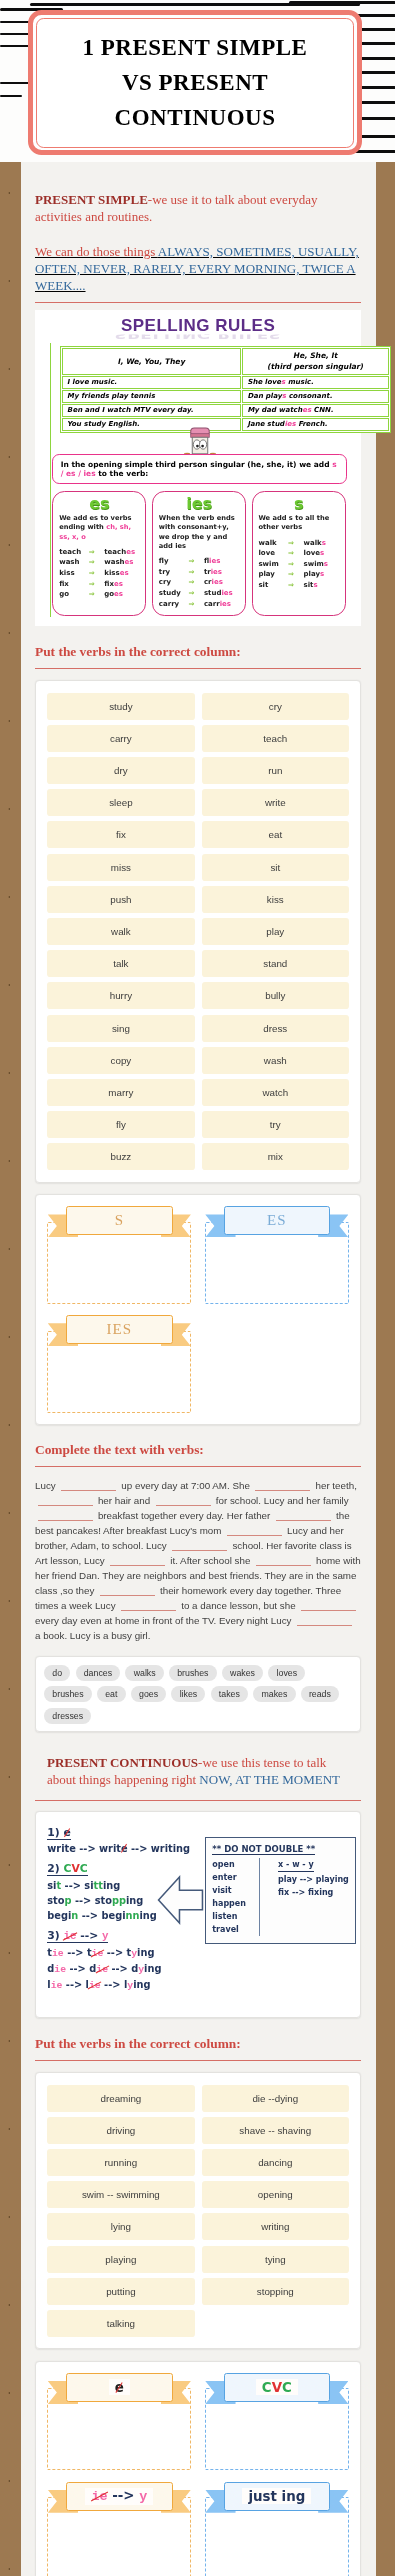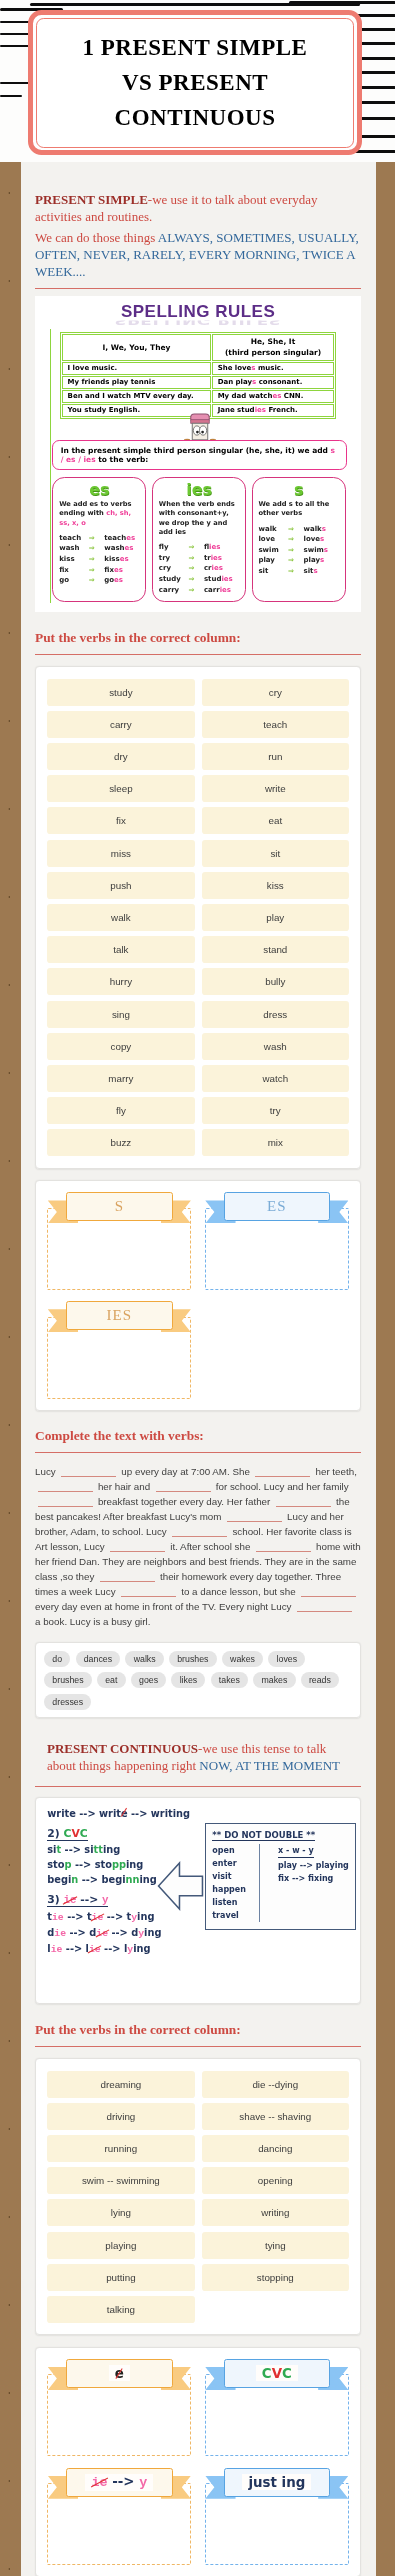--- a/index.html
+++ b/index.html
@@ -16,33 +16,33 @@
   }
   .whiteboard{position:absolute;top:0;left:0;width:396px;height:162px;background:#fdfdfc;}
   .streak{position:absolute;background:#0d0d0d;border-radius:1.5px;}
   .title-card{position:absolute;left:28px;top:10.3px;width:334px;height:145px;border:5.7px solid #ee7b70;border-radius:13.4px;background:#fff;box-sizing:border-box;}
   .title-inner{position:absolute;inset:2.6px;border:1px solid #ee7b70;border-radius:7.7px;display:flex;flex-direction:column;justify-content:center;align-items:center;}
   .title-line{font-family:"Liberation Serif","DejaVu Serif",serif;font-weight:700;font-size:23px;line-height:35px;color:#000000;letter-spacing:0.5px;}
 
   .panel{position:absolute;top:162px;left:20.6px;width:355px;height:2832px;background:#f3f2ef;box-sizing:border-box;padding:0 14.4px;}
   .intro{padding-top:29px;}
   .intro p{margin:0;font-family:"Liberation Serif","DejaVu Serif",serif;font-size:13px;line-height:17px;}
-  .intro .p2{margin-top:4px;}
+  .intro .p2{margin-top:18px;text-decoration:underline;}
   .term{color:#9c2f29;font-weight:700;}
   .red-t{color:#cd4a42;}
   .blue-t{color:#33689b;}
   .h-rule{border:none;border-top:0.5px solid #cb4238;margin:8.2px 0 0;opacity:.75;}
 
   
   .sr{margin-top:7.2px;background:#fff;position:relative;padding:5.2px 0 10.3px;}
   .sr-green-line{position:absolute;left:15px;top:33px;bottom:9.3px;width:1px;background:#8ed53e;}
   .sr-title{ text-align:center;font-weight:900;font-size:17px;color:#5c2d87;letter-spacing:0.5px;font-family:"Liberation Sans","DejaVu Sans",sans-serif;}
   .sr-title-reflect{text-align:center;font-weight:900;font-size:17px;letter-spacing:0.5px;color:#5c2d87;opacity:.16;transform:scaleY(-.6);height:11.3px;overflow:hidden;margin-top:-3.6px;}
   .hand{font-family:"DejaVu Sans","Liberation Sans",sans-serif;}
-  .sr-table{margin:3.1px 0 0 25px;border-collapse:separate;border-spacing:1.5px;border:1.5px solid #8ed53e;background:#fff;width:276px;}
+  .sr-table{margin:3.1px 0 0 25px;border-collapse:separate;border-spacing:1.5px;border:1.5px solid #8ed53e;background:#fff;width:331px;font-style:italic;}
   .sr-table th,.sr-table td{border:1px solid #8ed53e;font-weight:700;}
   .sr-table th{font-size:7.5px;padding:2.1px 2.1px;text-align:center;line-height:1.35;}
   .sr-table td{font-size:7px;padding:1.5px 4.6px;}
   .c-pink{color:#ef3e98;}
   .sr-note-wrap{position:relative;margin:21.6px 0 0 17.5px;width:295px;}
   .sr-pencil{position:absolute;left:50%;top:-27px;transform:translateX(-50%);}
   .sr-note{border:1.5px solid #e9338a;border-radius:7.2px;background:#fff;padding:4.6px 7.2px;font-size:7.5px;font-weight:700;position:relative;}
   .sr-boxes{display:flex;gap:5.7px;margin:7.2px 15.5px 0 17.5px;}
   .sr-box{flex:1;border:1.5px solid #d6347c;border-radius:12.4px;background:#fff;padding:2.1px 5.7px 6.2px;}
   .sr-box-title{text-align:center;font-size:16px;font-weight:900;color:#6cc832;text-shadow:0.5px 0.5px 0 #459317;}
@@ -181,21 +181,21 @@
           <rect x="18" y="20" width="30" height="32" fill="#f3eee4" stroke="#7a7a7a" stroke-width="2"></rect>
           <ellipse cx="27" cy="34" rx="7" ry="9" fill="#fff" stroke="#555" stroke-width="1.5"></ellipse>
           <ellipse cx="39" cy="34" rx="7" ry="9" fill="#fff" stroke="#555" stroke-width="1.5"></ellipse>
           <circle cx="28" cy="37" r="2.6" fill="#222"></circle>
           <circle cx="38" cy="37" r="2.6" fill="#222"></circle>
           <ellipse cx="8" cy="57" rx="8" ry="6" fill="#f49d3f" stroke="#a05c14" stroke-width="1.5"></ellipse>
           <ellipse cx="58" cy="57" rx="8" ry="6" fill="#f49d3f" stroke="#a05c14" stroke-width="1.5"></ellipse>
         </svg>
       </div>
       <div class="sr-note">
-        <span>In the present simple third person singular (he, she, it) we add </span><span class="c-pink">s / es / ies</span><span> to the verb:</span>
+        <span>In the opening simple third person singular (he, she, it) we add </span><span class="c-pink">s / es / ies</span><span> to the verb:</span>
       </div>
     </div>
     <div class="sr-boxes" id="sr-boxes">
         <div class="sr-box">
           <div class="sr-box-title"><span>es</span></div>
           <div class="sr-box-desc"><span>We add es to verbs ending with </span><span class="c-pink">ch, sh, ss, x, o</span></div>
           <div class="sr-pairs">
             <div class="sr-pair">
               <span>teach</span>
               <span class="sr-arrow">⇒</span>
@@ -438,20 +438,21 @@
   </div>
 
   <div class="pc-intro">
     <p>
       <span class="term">PRESENT CONTINUOUS</span><span class="red-t">-we use this tense to talk about things happening right </span><span class="blue-t">NOW, AT THE MOMENT</span>
     </p>
   </div>
   <hr class="h-rule">
 
   <div class="card notes hand" id="notes">
+      <div><span class="n-head"><span class="ink">1) </span><span class="ink cross">e</span></span></div>
       <div class="n-line"><span class="ink">write</span><span class="ink"> --&gt; </span><span class="ink">writ</span><span class="ink cross">e</span><span class="ink"> --&gt; </span><span class="ink">writing</span></div>
       <div><span class="n-head"><span class="ink">2) </span><span class="grn">C</span><span class="rd">V</span><span class="grn">C</span></span></div>
       <div class="n-line"><span class="ink">si</span><span class="grn">t</span><span class="ink"> --&gt; </span><span class="ink">si</span><span class="grn">tt</span><span class="ink">ing</span></div>
       <div class="n-line"><span class="ink">sto</span><span class="grn">p</span><span class="ink"> --&gt; </span><span class="ink">sto</span><span class="grn">pp</span><span class="ink">ing</span></div>
       <div class="n-line"><span class="ink">begi</span><span class="grn">n</span><span class="ink"> --&gt; </span><span class="ink">begi</span><span class="grn">nn</span><span class="ink">ing</span></div>
       <div><span class="n-head"><span class="ink">3) </span><span class="pnk cross wide">ie</span><span class="ink"> --&gt; </span><span class="pnk">y</span></span></div>
       <div class="n-line"><span class="ink">t</span><span class="pnk">ie</span><span class="ink"> --&gt; </span><span class="ink">t</span><span class="pnk cross wide">ie</span><span class="ink"> --&gt; </span><span class="ink">t</span><span class="pnk">y</span><span class="ink">ing</span></div>
       <div class="n-line"><span class="ink">d</span><span class="pnk">ie</span><span class="ink"> --&gt; </span><span class="ink">d</span><span class="pnk cross wide">ie</span><span class="ink"> --&gt; </span><span class="ink">d</span><span class="pnk">y</span><span class="ink">ing</span></div>
       <div class="n-line"><span class="ink">l</span><span class="pnk">ie</span><span class="ink"> --&gt; </span><span class="ink">l</span><span class="pnk cross wide">ie</span><span class="ink"> --&gt; </span><span class="ink">l</span><span class="pnk">y</span><span class="ink">ing</span></div>
       <div class="dnd">

